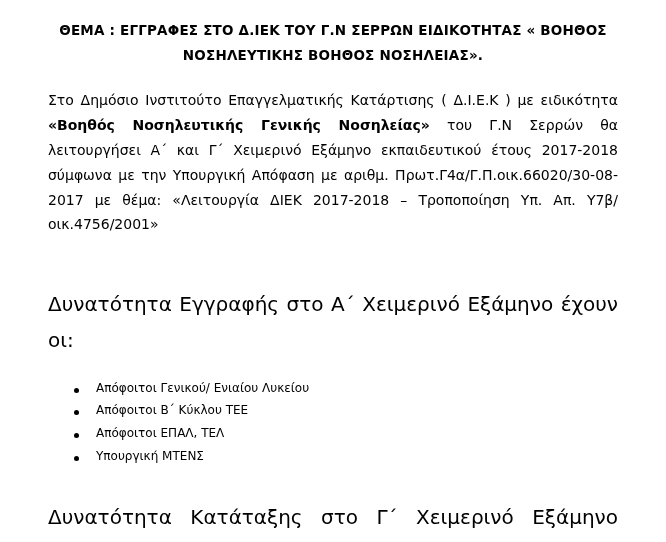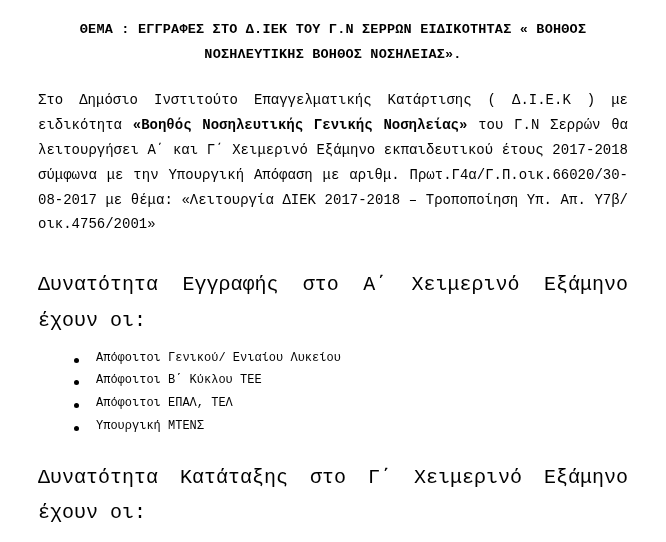--- a/index.html
+++ b/index.html
@@ -13,41 +13,40 @@
     font-family: "DejaVu Sans", "Liberation Sans", sans-serif;
     color: #000000;
     overflow: hidden;
   }
   .page {
     position: relative;
     width: 666px;
     height: 542px;
     box-sizing: border-box;
     padding: 18px 30px 0 30px;
-    font-family: Liberation Mono, monospace;
   }
   .title {
     text-align: center;
     font-weight: bold;
     font-size: 13.5px;
     line-height: 1.85;
     letter-spacing: 0.2px;
     margin: 0 6px 0 6px;
   }
   .title .line1 { display: block; }
   .title .line2 { display: block; }
   .body-block {
     margin-top: 20px;
     font-size: 14px;
     line-height: 1.78;
     text-align: justify;
     text-justify: inter-word;
   }
   .body-block p {
-    margin: 8px;
+    margin: 18px;
   }
   .para-intro {
     text-align: justify;
   }
   .para-intro .b { font-weight: bold; }
   .spacer-sm { height: 14px; }
   .section-lead {
     font-size: 20px;
     line-height: 1.78;
     margin: 0;

